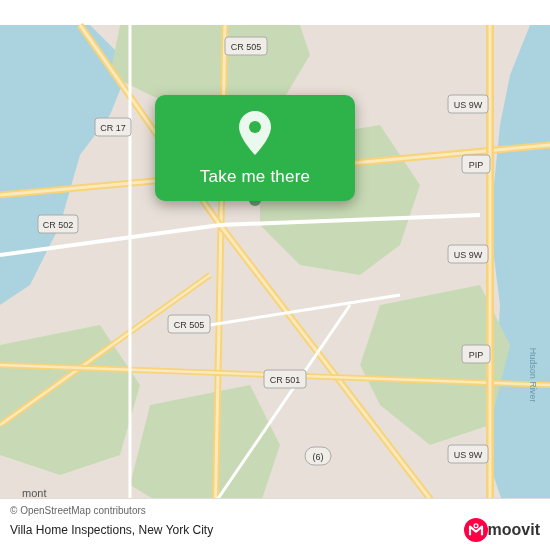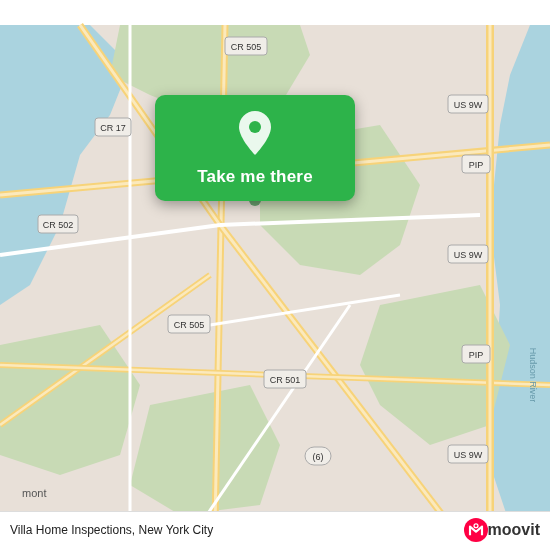--- a/index.html
+++ b/index.html
@@ -90,21 +90,21 @@
 
     #pin-icon-wrapper {
       margin-bottom: 8px;
     }
 
     #popup-button {
       background: transparent;
       border: none;
       color: #fff;
       font-size: 17px;
-      font-weight: 700;
+      font-weight: 400;
       cursor: pointer;
       letter-spacing: 0.2px;
     }
   </style>
 </head>
 <body>
 
 <div id="map-container">
 
   <svg id="map-bg" viewBox="0 0 550 500" xmlns="http://www.w3.org/2000/svg">
@@ -194,20 +194,21 @@
       
       <svg width="36" height="44" viewBox="0 0 36 44" fill="none" xmlns="http://www.w3.org/2000/svg">
         <path d="M18 0C9.16 0 2 7.16 2 16c0 11.52 16 28 16 28s16-16.48 16-28C34 7.16 26.84 0 18 0z" fill="white" opacity="0.9"></path>
         <circle cx="18" cy="16" r="6" fill="#2db34a"></circle>
       </svg>
     </div>
     <button id="popup-button">Take me there</button>
   </div>
 
   <div id="bottom-bar">
+    <div id="copyright-text">© OpenStreetMap contributors</div>
     <div id="location-row">
       <span id="location-name">Villa Home Inspections, New York City</span>
       <div id="moovit-logo">
 
         <svg id="moovit-icon" viewBox="0 0 28 28" xmlns="http://www.w3.org/2000/svg">
           <circle cx="14" cy="14" r="14" fill="#f04"></circle>
 
           <path d="M7 20 L7 10 L14 16 L21 10 L21 20" stroke="white" stroke-width="2.5" fill="none" stroke-linejoin="round"></path>
           <circle cx="14" cy="9" r="3" fill="white"></circle>
           <circle cx="14" cy="9" r="1.5" fill="#f04"></circle>

